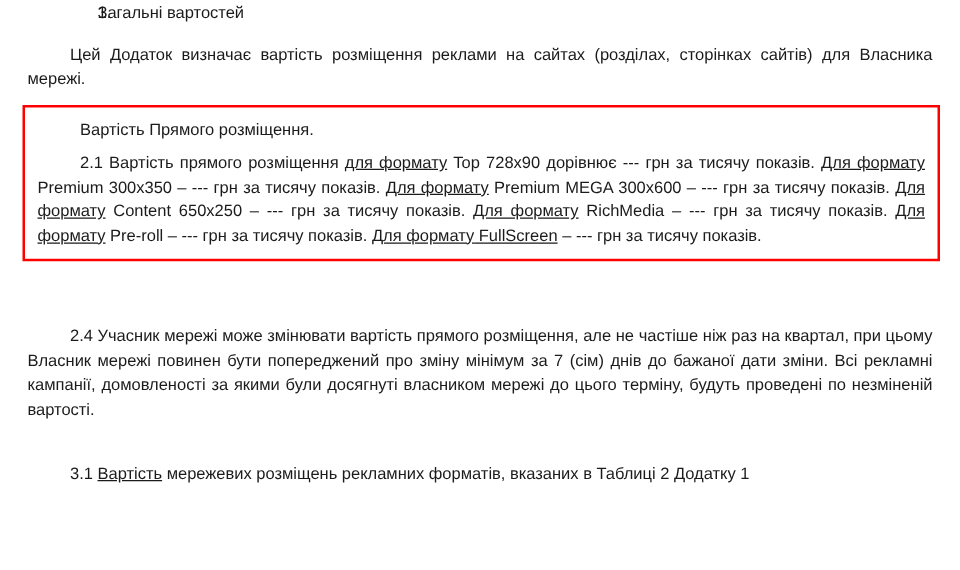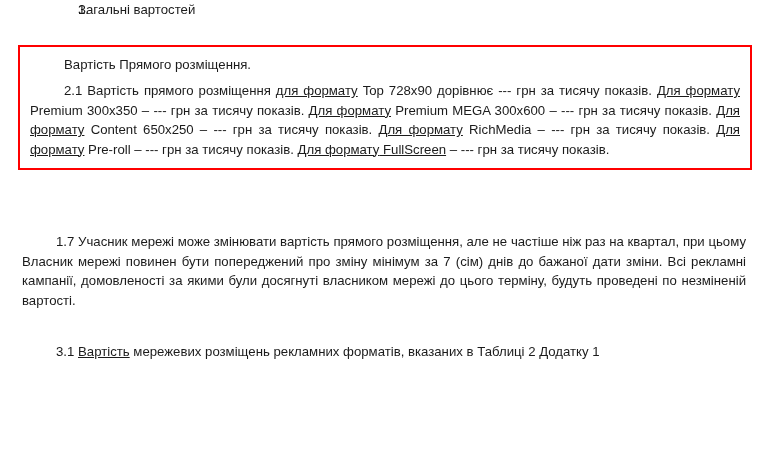--- a/index.html
+++ b/index.html
@@ -49,21 +49,21 @@
   .gap-2 { height: 7px; }
   .gap-3 { height: 11px; }
   .gap-4 { height: 14px; }
   .gap-5 { height: 18px; }
 
   .hl-box {
     position: relative;
     border: 2px solid #ff0000;
     box-sizing: border-box;
     padding: 8px 10px 9px 10px;
-    margin: 0 -6px 12px -4px;
+    margin: 0 -6px 0 -4px;
   }
   .hl-box .para { text-align: justify; }
 
   .u {
     text-decoration: underline;
     text-decoration-color: #1b1b1b;
     text-underline-offset: 1px;
   }
 </style>
 </head>
@@ -71,38 +71,39 @@
 
 <div class="page">
 
   <div class="num-item">
     <span class="num">1.</span>
     <span class="txt">Загальні вартостей</span>
   </div>
 
   <div class="gap-4"></div>
 
+  <p class="para indent">Цей Додаток визначає вартість розміщення реклами на сайтах (розділах, сторінках сайтів) для Власника мережі.</p>
 
   <div class="gap-3"></div>
 
   <div class="hl-box">
     <p class="para indent">Вартість Прямого розміщення.</p>
     <div class="gap-2"></div>
     <p class="para indent"><span>2.1</span> <span id="clause-2-1-text"><span>Вартість прямого розміщення </span><span class="u">для формату</span><span> Top 728x90 дорівнює --- грн за тисячу показів. </span><span class="u">Для формату</span><span> Premium 300x350 – --- грн за тисячу показів. </span><span class="u">Для формату</span><span> Premium MEGA 300x600 – --- грн за тисячу показів. </span><span class="u">Для формату</span><span> Content 650x250 – --- грн за тисячу показів. </span><span class="u">Для формату</span><span> RichMedia – --- грн за тисячу показів. </span><span class="u">Для формату</span><span> Pre-roll – --- грн за тисячу показів. </span><span class="u">Для формату</span><span class="u"> FullScreen</span><span> – --- грн за тисячу показів.</span></span></p>
   </div>
 
   <div class="gap-5"></div>
 
 
   <div class="gap-4"></div>
 
 
   <div class="gap-5"></div>
 
-  <p class="para indent"><span>1.7</span> <span>Учасник мережі може змінювати вартість прямого розміщення, але не частіше ніж раз на квартал, при цьому Власник мережі повинен бути попереджений про зміну мінімум за 7 (сім) днів до бажаної дати зміни. Всі рекламні кампанії, домовленості за якими були досягнуті власником мережі до цього терміну, будуть проведені по незміненій вартості.</span></p>
+  <p class="para indent"><span>2.4</span> <span>Учасник мережі може змінювати вартість прямого розміщення, але не частіше ніж раз на квартал, при цьому Власник мережі повинен бути попереджений про зміну мінімум за 7 (сім) днів до бажаної дати зміни. Всі рекламні кампанії, домовленості за якими були досягнуті власником мережі до цього терміну, будуть проведені по незміненій вартості.</span></p>
 
   <div class="gap-5"></div>
 
 
   <div class="gap-4"></div>
 
   <p class="para indent"><span>3.1</span> <span class="u">Вартість</span><span> мережевих розміщень рекламних форматів, вказаних в Таблиці 2 Додатку 1</span></p>
 
 </div>
 

